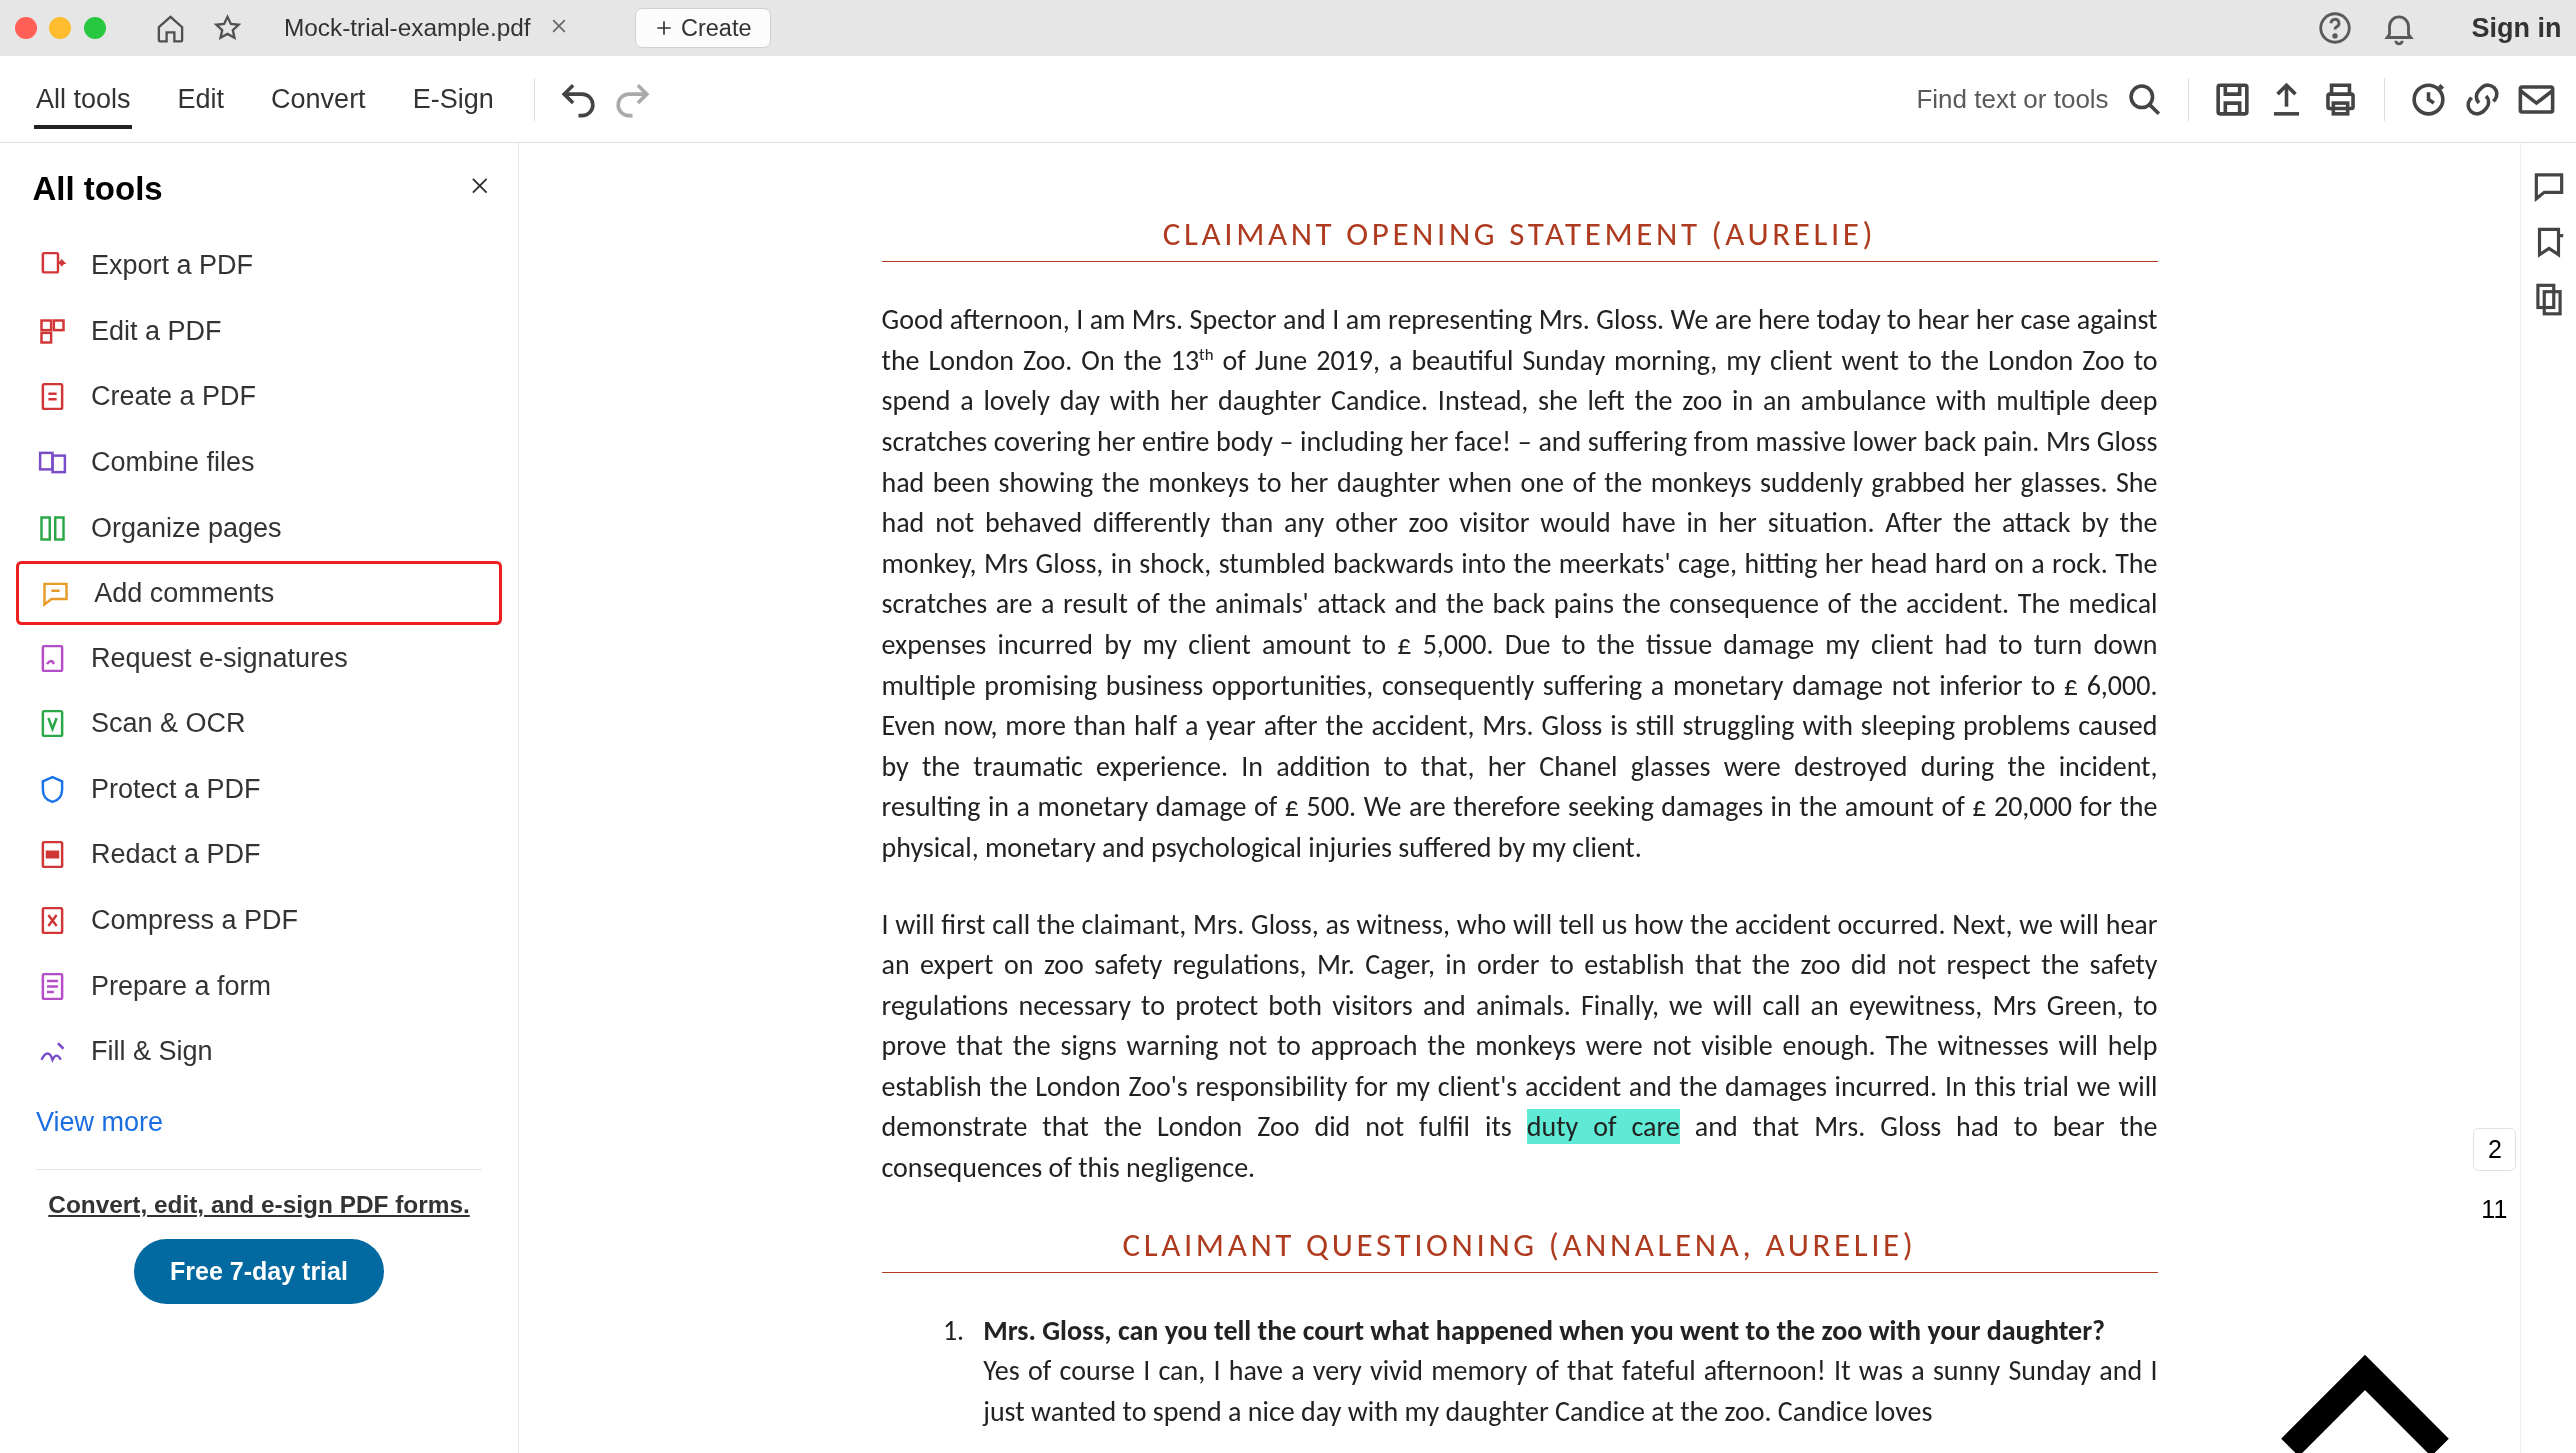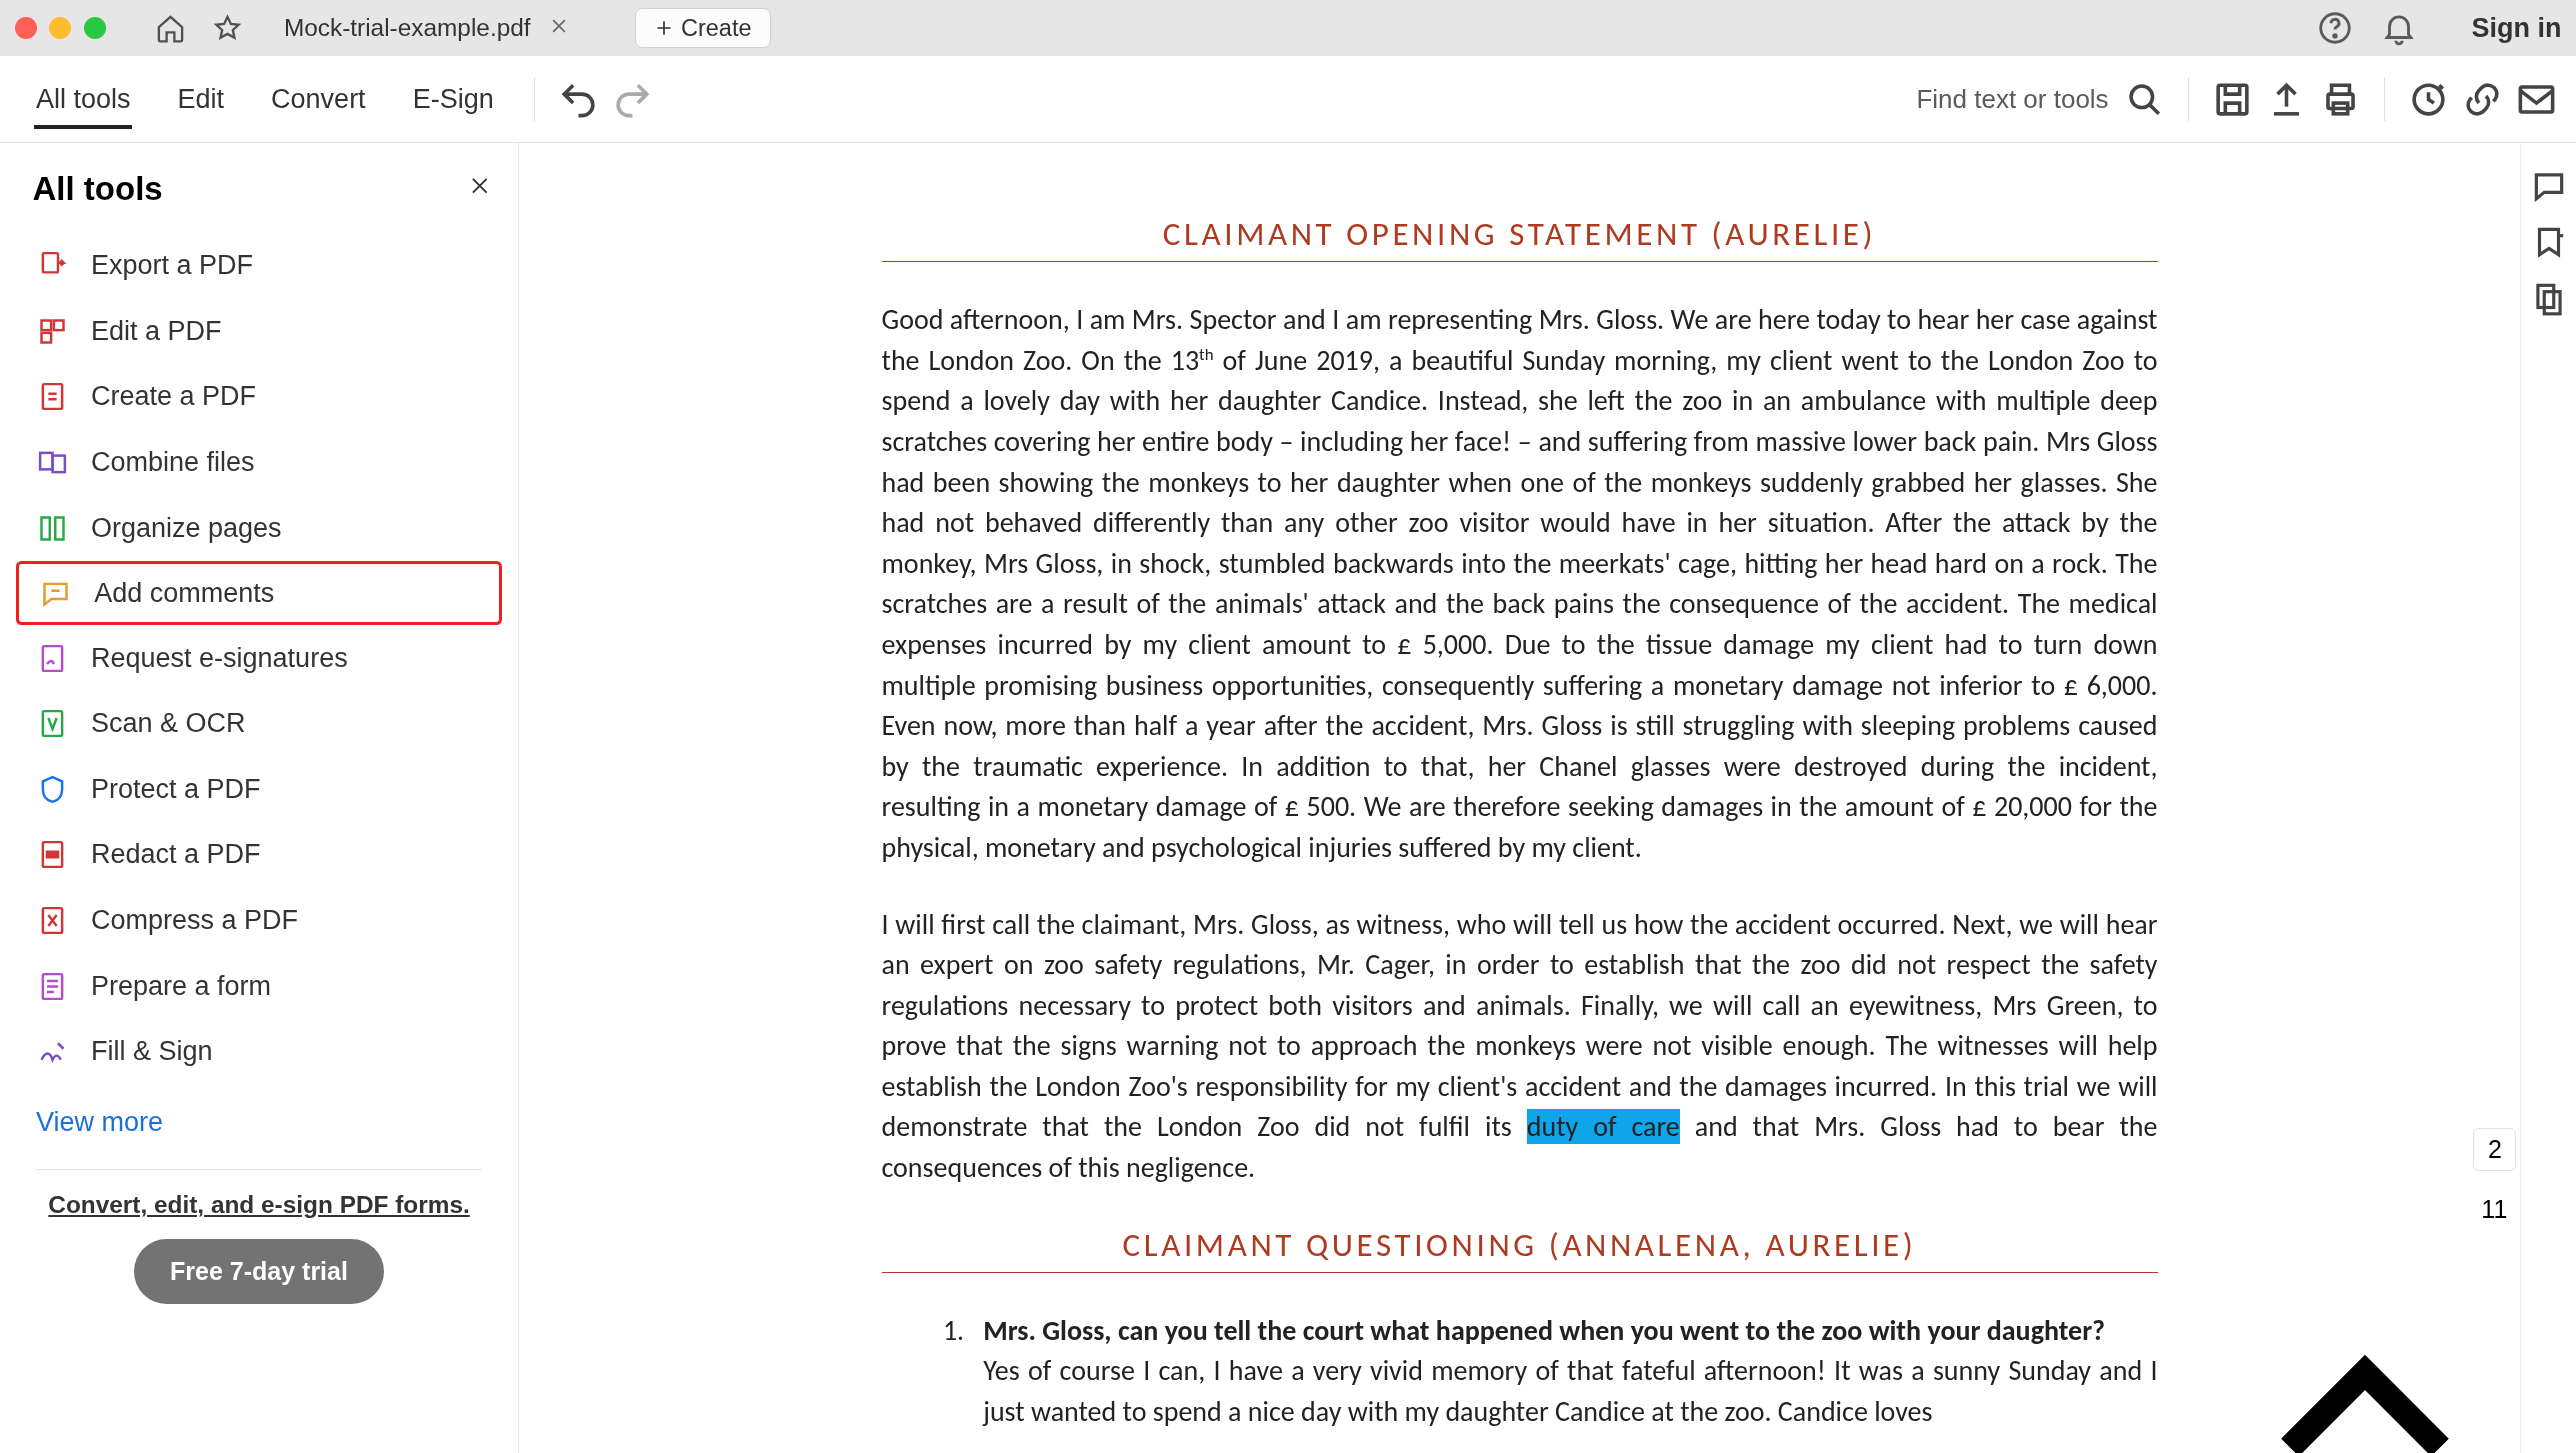--- a/index.html
+++ b/index.html
@@ -35,40 +35,40 @@
   .sidebar-header{display:flex; align-items:center; justify-content:space-between; padding:9px 18px 25px 23.5px;}
   .sidebar-title{font-size:33px; font-weight:700;}
   .sidebar-close{font-size:25px; cursor:pointer; color:#333;}
   .tools-list{display:flex; flex-direction:column; gap:0;}
   .tool-row{display:flex; align-items:center; gap:22px; padding:16.3px 27px; font-size:27px; color:#333; cursor:pointer; border-radius:5.4px;}
   .tool-row.highlight{border:3.6px solid #ef1f1f; border-radius:5.4px; margin:0 7.2px; padding:12.7px 20px;}
   .tool-row .ti{width:33px; height:33px; display:flex; align-items:center; justify-content:center;}
   .view-more{color:#1a6ee0; font-size:27px; padding:22px 27px 9px; cursor:pointer;}
   .sidebar-divider{height:0.9px; background:#e4e4e4; margin:22px 27px;}
   .promo{font-size:24.4px; font-weight:700; color:#333; text-align:center; padding:0 27px 20px;text-decoration:underline;}
-  .trial-btn{align-self:center; background:#737373; color:#fff; font-size:25px; font-weight:700; border:none; border-radius:38px; padding:18px 36px; cursor:pointer;}
+  .trial-btn{align-self:center; background:#0369a1; color:#fff; font-size:25px; font-weight:700; border:none; border-radius:38px; padding:18px 36px; cursor:pointer;}
 
   
   .annot-bar{position:absolute; left:550px; top:163px; width:71px; background:#fff; border:0.9px solid #e1e1e1; border-radius:12.7px; box-shadow:0 3.6px 12.7px rgba(0,0,0,.12); display:flex; flex-direction:column; align-items:center; padding:7.2px 0 14.5px; gap:9px;}
   .annot-handle{width:42px; height:9px; border-radius:4.5px; background:#dcdcdc; margin-bottom:3.6px;}
   .annot-btn{width:51px; height:51px; display:flex; align-items:center; justify-content:center; border-radius:9px; color:#333; cursor:pointer;}
   .annot-btn.active{background:#1473e6; color:#fff;}
   .annot-sep{width:34px; height:0.9px; background:#e6e6e6;}
   .annot-dot{width:27px; height:27px; border-radius:50%; background:#f4d23b;}
 
   
   .doc-area{flex:1; background:#fff; position:relative; overflow:hidden;}
   .page{position:absolute; left:calc(50% - 638px); top:0; width:1276px; background:#fff; padding:71px 0; font-family: 'Calibri', 'Segoe UI', sans-serif;}
   .doc-h{color:#ae3b1f; font-size:33px; font-weight:500; letter-spacing:3.6px; text-align:center; padding-bottom:7.2px; border-bottom:1.8px solid #ae3b1f; margin-bottom:38px;}
   .doc-p{font-size:28px; line-height:1.45; color:#222; text-align:justify; margin-bottom:36px;}
   .doc-ol{font-size:28px; line-height:1.45; color:#222; text-align:justify; list-style-position:outside; padding-left:89px;}
   .doc-ol li{padding-left:12.7px;}
   .doc-ol li b{font-weight:700;}
   .sup{font-size:0.6em; vertical-align:super;}
-  .hl{background:#0ea5e9;margin-top:19px;}
+  .hl{background:#5eead4;margin-top:19px;}
 
   
   .rightbar{width:56px; border-left:0.9px solid #eee; display:flex; flex-direction:column; align-items:center; padding-top:23.5px; gap:18px;}
   .rightbar .rb{width:38px; height:38px; display:flex; align-items:center; justify-content:center; color:#444; cursor:pointer;}
   .pageind{position:absolute; right:3.6px; top:985px; border:0.9px solid #e0e0e0; border-radius:5.4px; width:43px; height:43px; display:flex; align-items:center; justify-content:center; font-size:25px; background:#fff;}
   .pagecount{position:absolute; right:12.7px; top:1052px; font-size:25px;}
   .rctrl{position:absolute; right:5.4px; display:flex; flex-direction:column; gap:25px; align-items:center;}
   .rctrl.a{top:1117px;}
   svg{width:100%;height:100%;}
 </style>

